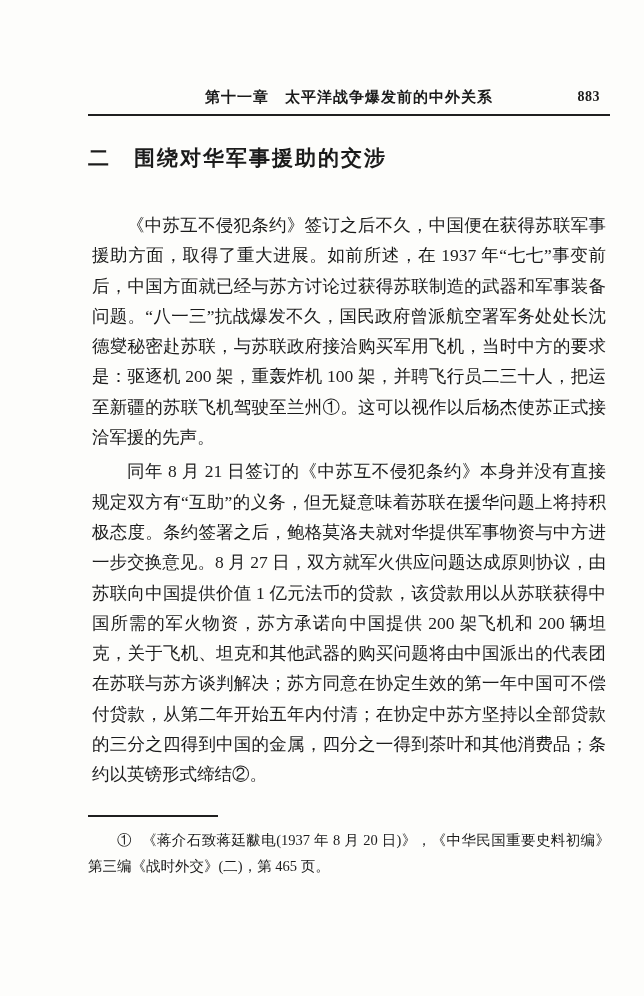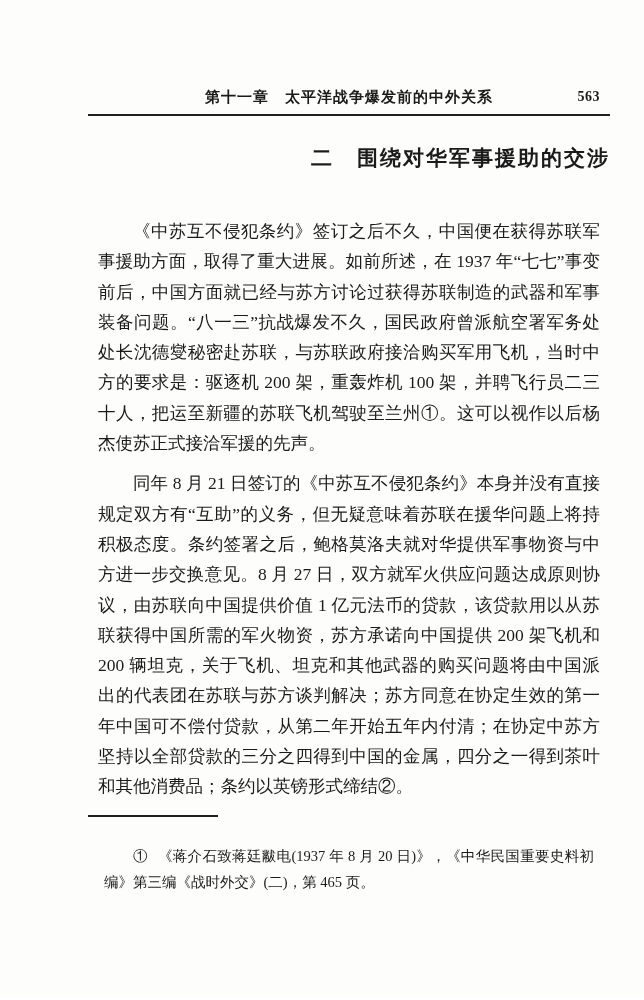--- a/index.html
+++ b/index.html
@@ -49,73 +49,73 @@
     width: 522px;
     height: 2px;
     background: #1f1f1f;
   }
   .section-title {
     position: absolute;
     left: 88px;
     top: 144px;
     width: 522px;
     margin: 0;
-    text-align: right;
+    text-align: left;
     font-size: 21px;
     font-weight: bold;
     letter-spacing: 2px;
     font-family: "Liberation Sans", "DejaVu Sans", sans-serif;
     white-space: nowrap;
   }
   .body-text {
     position: absolute;
     left: 88px;
     top: 206px;
     width: 522px;
     font-size: 17.5px;
     line-height: 30.3px;
     text-align: justify;
   }
   .body-text p {
-    margin: 10px;
+    margin: 4px;
     text-indent: 2em;
   }
   .footnote-rule {
     position: absolute;
     left: 88px;
     top: 815px;
     width: 130px;
     height: 2px;
     background: #1f1f1f;
   }
   .footnotes {
     position: absolute;
     left: 88px;
     top: 828px;
     width: 522px;
     font-size: 14.5px;
     line-height: 25.5px;
     text-align: justify;
   }
   .footnotes p {
-    margin: 16px;
+    margin: 0;
     text-indent: 2em;
   }
   .fn-marker {
     margin-right: 0.7em;
   }
 </style>
 </head>
 <body>
 
 <div class="page">
 
   <header class="page-header">
     <span class="running-title">第十一章　太平洋战争爆发前的中外关系</span>
-    <span class="page-number">563</span>
+    <span class="page-number">883</span>
   </header>
 
   <div class="header-rule"></div>
 
   <h1 class="section-title">二　围绕对华军事援助的交涉</h1>
 
   <main class="body-text">
     <p>《中苏互不侵犯条约》签订之后不久，中国便在获得苏联军事援助方面，取得了重大进展。如前所述，在 1937 年“七七”事变前后，中国方面就已经与苏方讨论过获得苏联制造的武器和军事装备问题。“八一三”抗战爆发不久，国民政府曾派航空署军务处处长沈德燮秘密赴苏联，与苏联政府接洽购买军用飞机，当时中方的要求是：驱逐机 200 架，重轰炸机 100 架，并聘飞行员二三十人，把运至新疆的苏联飞机驾驶至兰州①。这可以视作以后杨杰使苏正式接洽军援的先声。</p>
     <p>同年 8 月 21 日签订的《中苏互不侵犯条约》本身并没有直接规定双方有“互助”的义务，但无疑意味着苏联在援华问题上将持积极态度。条约签署之后，鲍格莫洛夫就对华提供军事物资与中方进一步交换意见。8 月 27 日，双方就军火供应问题达成原则协议，由苏联向中国提供价值 1 亿元法币的贷款，该贷款用以从苏联获得中国所需的军火物资，苏方承诺向中国提供 200 架飞机和 200 辆坦克，关于飞机、坦克和其他武器的购买问题将由中国派出的代表团在苏联与苏方谈判解决；苏方同意在协定生效的第一年中国可不偿付贷款，从第二年开始五年内付清；在协定中苏方坚持以全部贷款的三分之四得到中国的金属，四分之一得到茶叶和其他消费品；条约以英镑形式缔结②。</p>
   </main>

